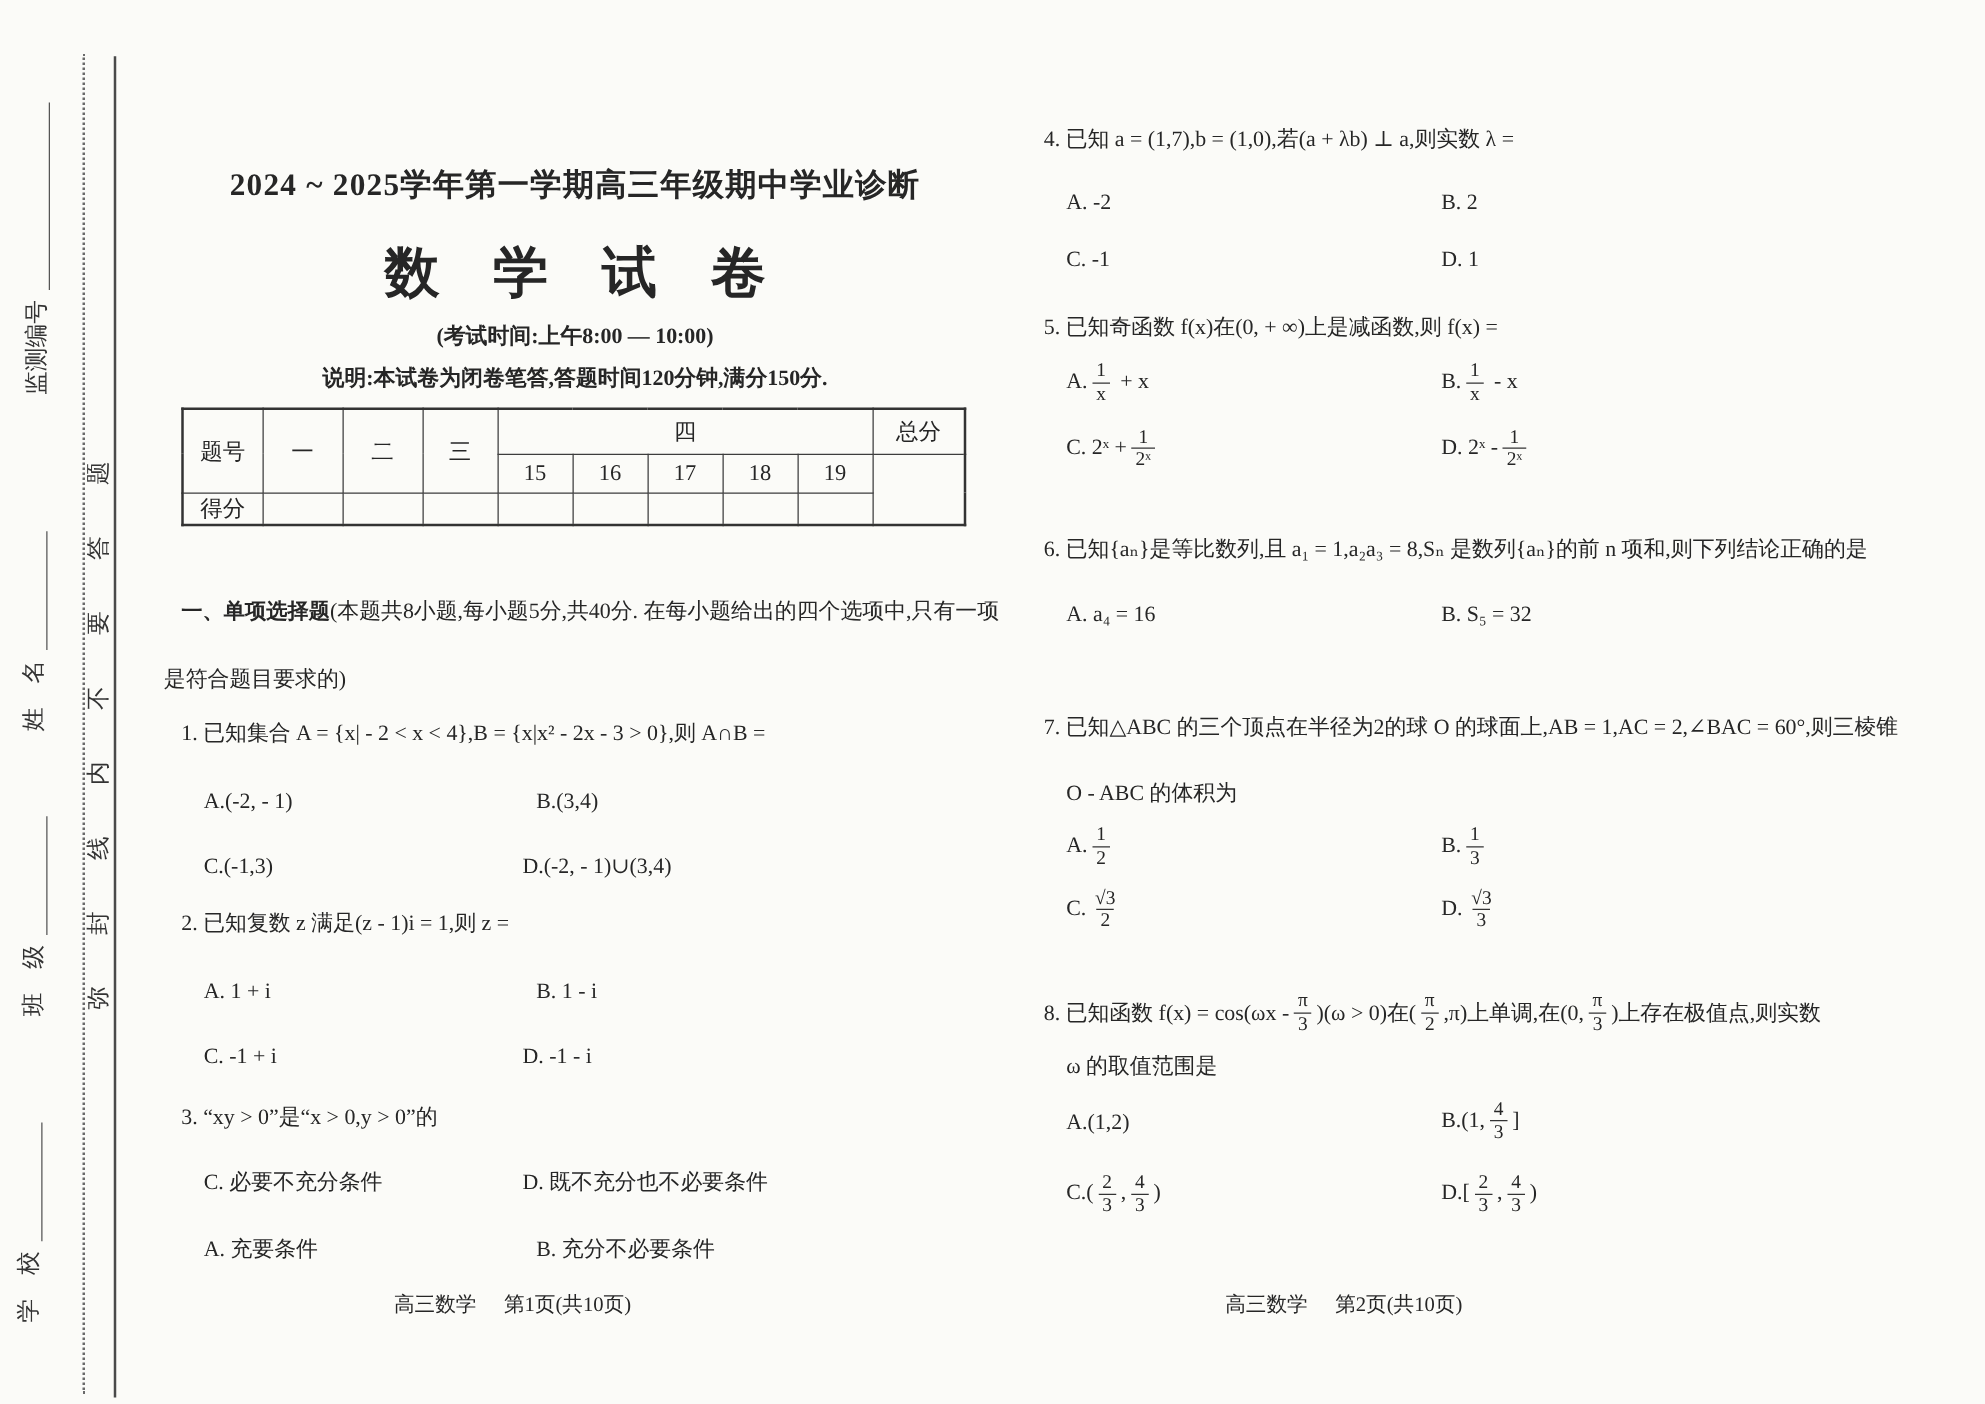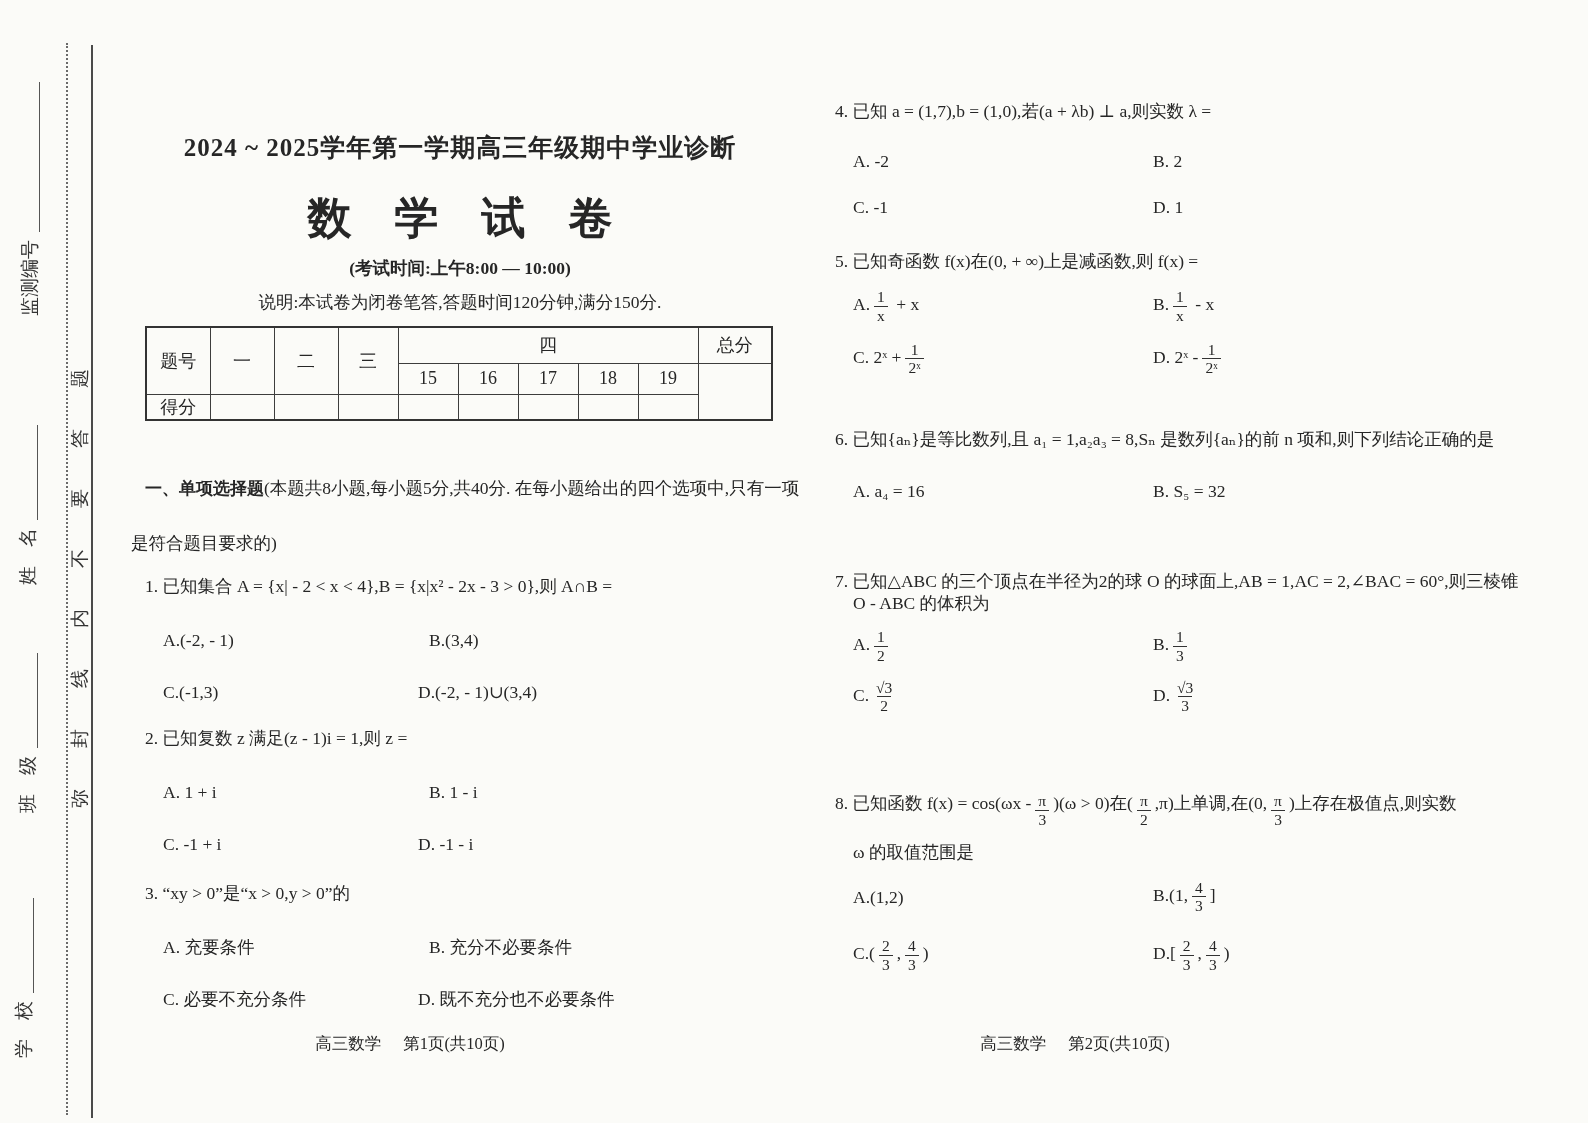--- a/index.html
+++ b/index.html
@@ -13,39 +13,39 @@
        font-size:19px;height:30px;line-height:30px;color:#333;}
   .blank{display:inline-block;border-bottom:1.6px solid #555;height:1.05em;margin-left:8px;}
   .blank.b150{width:150px}.blank.b95{width:95px}
   .sealtext{letter-spacing:41px;font-size:19px;}
   
   .abs{position:absolute;}
   .c1{left:145px;width:630px;}
   .title1{top:131px;text-align:center;font-size:25px;font-weight:bold;letter-spacing:1px;}
   .title2{top:189px;text-align:center;font-size:44px;font-weight:bold;letter-spacing:16px;text-indent:16px;}
   .examtime{top:256px;text-align:center;font-size:17.5px;font-weight:bold;}
-  .note{top:290px;text-align:center;font-size:17.5px;font-weight:normal;}
+  .note{top:290px;text-align:center;font-size:17.5px;font-weight:bold;}
   table.score{position:absolute;left:145px;top:326px;border-collapse:collapse;table-layout:fixed;}
   table.score td{border:1.5px solid #3d3d3d;text-align:center;font-size:18px;padding:0;}
   table.score{border:2.5px solid #333;}
   .sec{font-size:17.5px;line-height:22px;}
   .sec b{font-family:"Liberation Sans","DejaVu Sans",sans-serif;font-size:17px;}
   .q{font-size:17.5px;line-height:22px;}
   .q .stem{white-space:nowrap;}
   .row{display:flex;align-items:center;padding-left:18px;white-space:nowrap;}
   .p1 .cA{flex:0 0 255px;}
   .p2 .cA{flex:0 0 300px;}
   .r32{margin-top:32px;gap:11px;}.r30{margin-top:30px;}.r28{margin-top:28px;}.r24{margin-top:24px;}
-  .r16{margin-top:16px;}.r14{margin-top:14px;}.r12{margin-top:12px;}.r31{}
+  .r16{margin-top:16px;}.r14{margin-top:14px;}.r12{margin-top:12px;}.r31{margin-top:31px;}
   .r22{margin-top:22px;}
   .frac{display:inline-flex;flex-direction:column;align-items:center;vertical-align:middle;
         line-height:1.15;font-size:15.5px;margin:0 4px;}
   .frac .den{border-top:1.3px solid #333;padding:0 3px;}
   .frac .num{padding:0 3px;}
-  .stemflex{display:flex;white-space:nowrap;}
+  .stemflex{display:flex;align-items:center;white-space:nowrap;}
   .footer{position:absolute;top:1033px;text-align:center;font-size:16.5px;}
   .f1{left:145px;width:530px;}
   .f2{left:835px;width:480px;}
   .fgap{margin-left:22px;}
 </style>
 </head>
 <body>
 
 <div class="page">
 
@@ -145,27 +145,27 @@
       <span>B. 1 - i</span>
     </div>
     <div class="row r30">
       <span class="cA">C. -1 + i</span>
       <span>D. -1 - i</span>
     </div>
   </div>
 
   <div class="abs q p1" style="left:145px;top:882px;width:660px;">
     <div class="stem">3. “xy &gt; 0”是“x &gt; 0,y &gt; 0”的</div>
+    <div class="row r30">
+      <span class="cA">C. 必要不充分条件</span>
+      <span>D. 既不充分也不必要条件</span>
+    </div>
     <div class="row r32">
       <span class="cA">A. 充要条件</span>
       <span>B. 充分不必要条件</span>
-    </div>
-    <div class="row r30">
-      <span class="cA">C. 必要不充分条件</span>
-      <span>D. 既不充分也不必要条件</span>
     </div>
   </div>
 
   <div class="footer f1">
     <span>高三数学</span><span class="fgap">第1页(共10页)</span>
   </div>
 
   <div class="abs q p2" style="left:835px;top:100px;width:715px;">
     <div class="stem">4. 已知 a = (1,7),b = (1,0),若(a + λb) ⊥ a,则实数 λ =</div>
     <div class="row r28">

